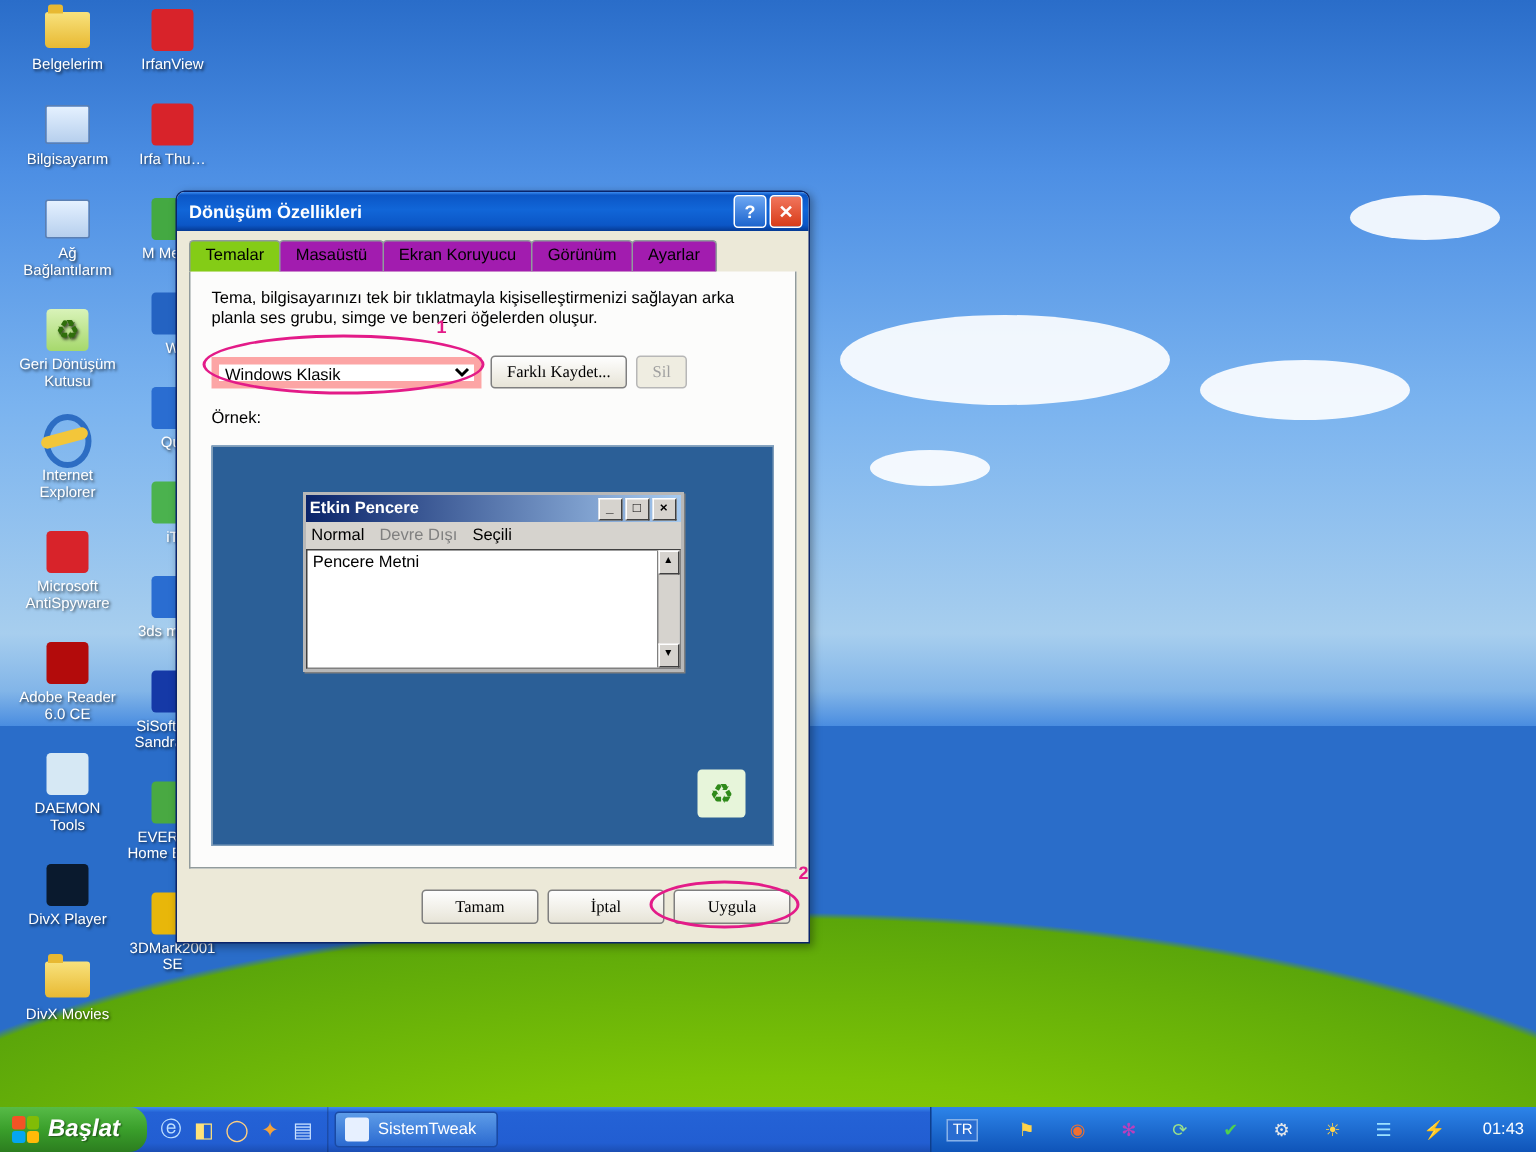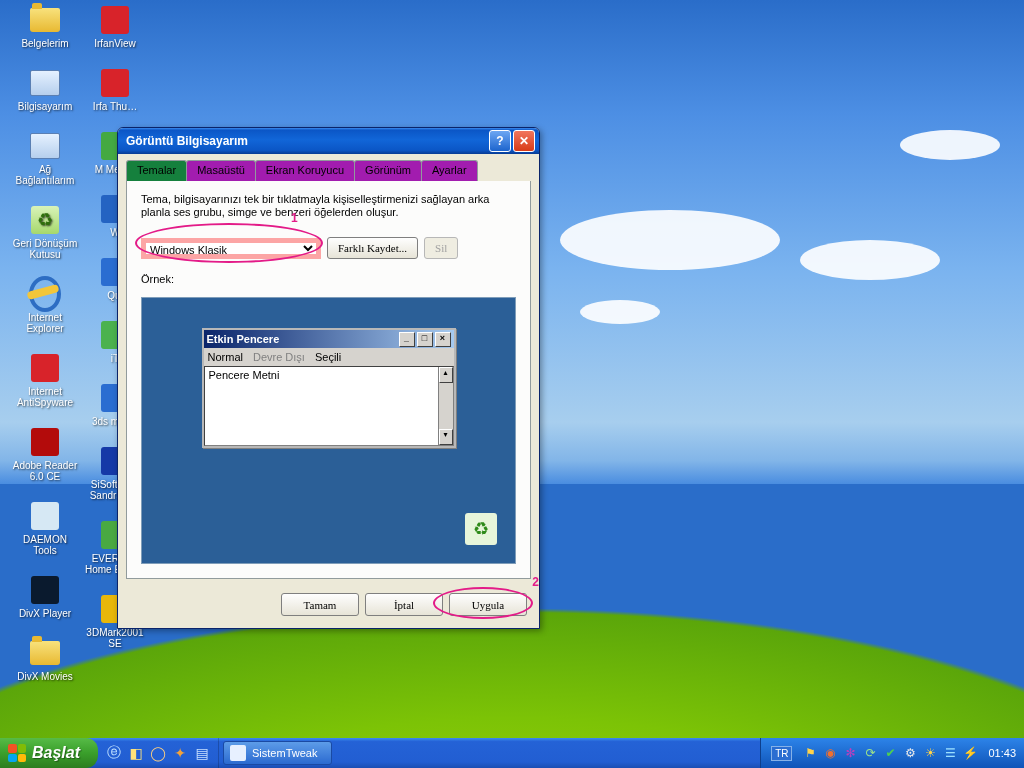--- a/index.html
+++ b/index.html
@@ -26,21 +26,21 @@
 .g-sq{width:28px;height:28px;border-radius:3px;}
 
 .dialog{position:absolute;left:117px;top:127px;width:421px;background:#ece9d8;border:1px solid #0a246a;border-radius:6px 6px 0 0;box-shadow:2px 2px 6px rgba(0,0,0,.35);}
 .titlebar{height:26px;background:linear-gradient(to bottom,#3c8cf0 0%,#0b56c6 8%,#1166d8 45%,#0b56c6 85%,#063a93 100%);border-radius:5px 5px 0 0;display:flex;align-items:center;color:#fff;font-weight:bold;font-size:12px;padding:0 4px 0 8px;}
 .titlebar .t{flex:1;}
 .titlebtn{width:20px;height:20px;margin-left:2px;border:1px solid #fff;border-radius:3px;display:flex;align-items:center;justify-content:center;font-weight:bold;font-size:12px;color:#fff;}
 .tbtn-help{background:linear-gradient(#6da7f3,#1c64cd);}
 .tbtn-close{background:linear-gradient(#f1765d,#d83b18);}
 .tabstrip{display:flex;gap:0;margin:6px 8px 0 8px;}
 .tab{padding:3px 10px 4px;border:1px solid #919b9c;border-bottom:none;background:#a21caf;border-radius:3px 3px 0 0;font-size:11px;cursor:pointer;margin-right:-1px;}
-.tab.active{background:#15803d;position:relative;z-index:2;padding-bottom:5px;}
+.tab.active{background:#84cc16;position:relative;z-index:2;padding-bottom:5px;}
 .tabpanel{margin:0 8px 8px 8px;padding:12px 14px 14px;background:#fcfcfb;border:1px solid #919b9c;border-top:none;}
 .desc{font-size:11px;line-height:13px;margin-bottom:18px;}
 .lbltxt{font-size:11px;margin-bottom:2px;}
 .row{display:flex;align-items:center;gap:6px;}
 select.theme{width:180px;height:21px;font-size:11px;border:5px solid #fca5a5;background:#fff;}
 button.std{height:22px;padding:0 10px;font:11px Tahoma;border:1px solid #7f7f7f;background:linear-gradient(#fefefe,#e7e4d7);border-radius:3px;cursor:pointer;}
 button.std:disabled{color:#a0a0a0;border-color:#b7b7b7;background:#efede1;cursor:default;}
 .preview{margin-top:12px;height:235px;background:#2b5f97;border:1px solid #7f9db9;position:relative;display:flex;align-items:flex-start;justify-content:center;padding-top:30px;}
 .prevwin{width:250px;border:2px solid #b8b8b8;background:#d6d3ce;box-shadow:1px 1px 0 #808080;}
 .prevtitle{height:18px;background:linear-gradient(to right,#0a246a,#a6caf0);color:#fff;font-size:11px;font-weight:bold;display:flex;align-items:center;padding:0 3px;}
@@ -58,21 +58,21 @@
 .anno{position:absolute;border:2px solid #e31b88;border-radius:50%;pointer-events:none;}
 .anno-label{position:absolute;color:#e31b88;font-size:12px;font-weight:bold;pointer-events:none;}
 
 .taskbar{position:absolute;left:0;bottom:0;width:100%;height:30px;background:linear-gradient(to bottom,#3c8cf0 0%,#2462d6 12%,#225ed2 80%,#1b4eb3 100%);display:flex;align-items:stretch;color:#fff;}
 .start{display:flex;align-items:center;gap:6px;padding:0 18px 0 8px;background:linear-gradient(to bottom,#57bb47 0%, #3a9f2b 50%, #2c7d1f 100%);font-weight:bold;font-style:italic;font-size:16px;border-radius:0 12px 12px 0;cursor:pointer;text-shadow:1px 1px 1px rgba(0,0,0,.4);}
 .start .logo{width:18px;height:18px;display:grid;grid-template:1fr 1fr/1fr 1fr;gap:1px;}
 .start .logo div{border-radius:2px;}
 .ql{display:flex;align-items:center;gap:2px;padding:0 6px;border-right:1px solid rgba(0,0,0,.2);}
 .ql .qli{width:20px;height:20px;display:flex;align-items:center;justify-content:center;cursor:pointer;font-size:14px;}
 .taskbtn{display:flex;align-items:center;gap:6px;margin:3px 0 3px 4px;padding:0 14px 0 6px;background:linear-gradient(#5d9ce8,#2b6ad0);border:1px solid #1a4aa3;border-radius:3px;font-size:11px;cursor:pointer;}
-.tray{margin-left:auto;display:flex;align-items:center;gap:4px;padding:0 8px 0 10px;background:linear-gradient(to bottom,#2d84e9,#0f54b8);border-left:1px solid #0d3f8c;}
+.tray{margin-left:auto;display:flex;align-items:center;gap:18px;padding:0 8px 0 10px;background:linear-gradient(to bottom,#2d84e9,#0f54b8);border-left:1px solid #0d3f8c;}
 .tray .lang{background:#2a6dd1;border:1px solid #86b2e8;padding:1px 3px;font-size:10px;margin-right:6px;}
 .tray .ti{width:16px;height:16px;font-size:12px;display:flex;align-items:center;justify-content:center;}
 .tray .clock{font-size:11px;margin-left:6px;}
 </style>
 </head>
 <body>
 
 <div class="desktop">
 
   <div class="cloud" style="width:220px;height:60px;left:560px;top:210px;"></div>
@@ -108,21 +108,21 @@
       <div class="icon">
         <div class="ico">
           <div class="g-ie"></div>
         </div>
         <div class="lbl">Internet Explorer</div>
       </div>
       <div class="icon">
         <div class="ico">
           <div class="g-sq" style="background: rgb(216, 35, 42);"></div>
         </div>
-        <div class="lbl">Internet AntiSpyware</div>
+        <div class="lbl">Microsoft AntiSpyware</div>
       </div>
       <div class="icon">
         <div class="ico">
           <div class="g-sq" style="background: rgb(179, 11, 11);"></div>
         </div>
         <div class="lbl">Adobe Reader 6.0 CE</div>
       </div>
       <div class="icon">
         <div class="ico">
           <div class="g-sq" style="background: rgb(214, 232, 244);"></div>
@@ -198,21 +198,21 @@
       <div class="icon">
         <div class="ico">
           <div class="g-sq" style="background: rgb(232, 183, 10);"></div>
         </div>
         <div class="lbl">3DMark2001 SE</div>
       </div>
     </div>
 
   <div class="dialog">
     <div class="titlebar">
-      <span class="t">Görüntü Bilgisayarım</span>
+      <span class="t">Dönüşüm Özellikleri</span>
       <div class="titlebtn tbtn-help">?</div>
       <div class="titlebtn tbtn-close">✕</div>
     </div>
     <div class="tabstrip" id="tabstrip">
         <div class="tab active">Temalar</div>
         <div class="tab">Masaüstü</div>
         <div class="tab">Ekran Koruyucu</div>
         <div class="tab">Görünüm</div>
         <div class="tab">Ayarlar</div>
       </div>

